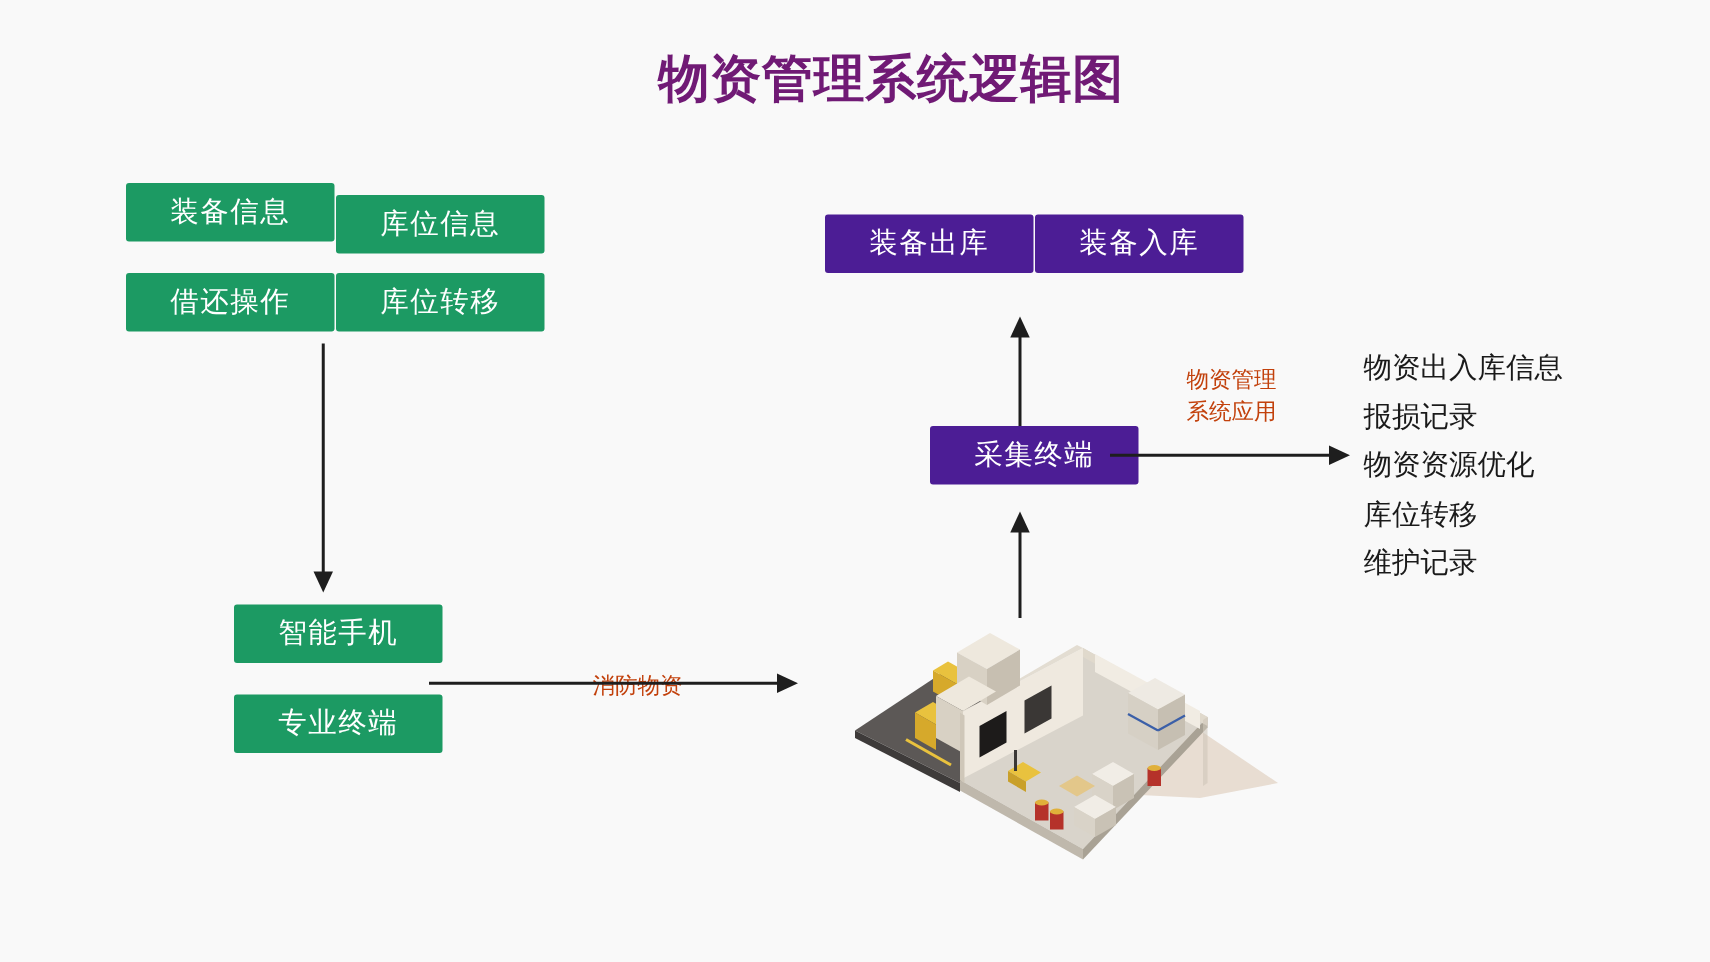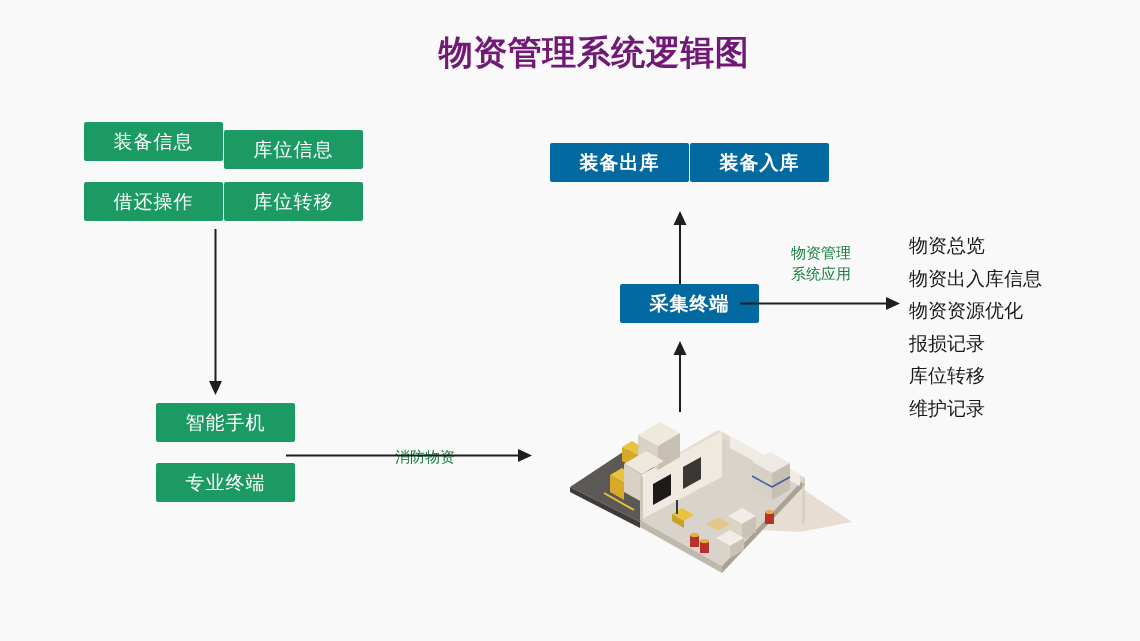--- a/index.html
+++ b/index.html
@@ -9,23 +9,23 @@
   }
   .title {
     position:absolute; left:0; width:1140px; top:30px; text-align:center;
     font-size:34px; font-weight:bold; letter-spacing:0.5px; color:#701a75;margin-left:24px;
   }
   .box {
     position:absolute; width:139px; height:39px; line-height:39px; text-align:center;
     font-size:19px; color:#fff; border-radius:2px; letter-spacing:1px;
   }
   .green { background:#1c9a63; }
-  .dark { background:#0369a1;font-weight:bold; }
+  .dark { background:#4c1d95; }
   .label {
-    position:absolute; text-align:center; font-size:15px; line-height:21px; color:#15803d;
+    position:absolute; text-align:center; font-size:15px; line-height:21px; color:#c2410c;
   }
   .list {
     position:absolute; left:909px; top:229px; font-size:19px; line-height:32.5px; color:#1a1a1a;
   }
   .list div { white-space:nowrap; }
   svg.overlay { position:absolute; left:0; top:0; }
 </style>
 </head>
 <body>
 
@@ -46,24 +46,23 @@
 
 <div class="label" style="left:350px;top:399px;width:150px;margin-top:48px;">
   <div>消防物资</div>
 </div>
 <div class="label" style="left:771px;top:243px;width:100px;">
   <div>物资管理</div>
   <div>系统应用</div>
 </div>
 
 <div class="list">
-  <div>物资总览</div>
   <div>物资出入库信息</div>
+  <div>报损记录</div>
   <div>物资资源优化</div>
-  <div>报损记录</div>
   <div>库位转移</div>
   <div>维护记录</div>
 </div>
 
 <svg class="overlay" width="1140" height="641" viewBox="0 0 1140 641">
   <defs>
     <marker id="ah" markerWidth="10" markerHeight="10" refX="9" refY="5" orient="auto" markerUnits="userSpaceOnUse">
       <path d="M0,0 L14,5 L0,10 Z" fill="#1e1e1e"></path>
     </marker>
   </defs>

